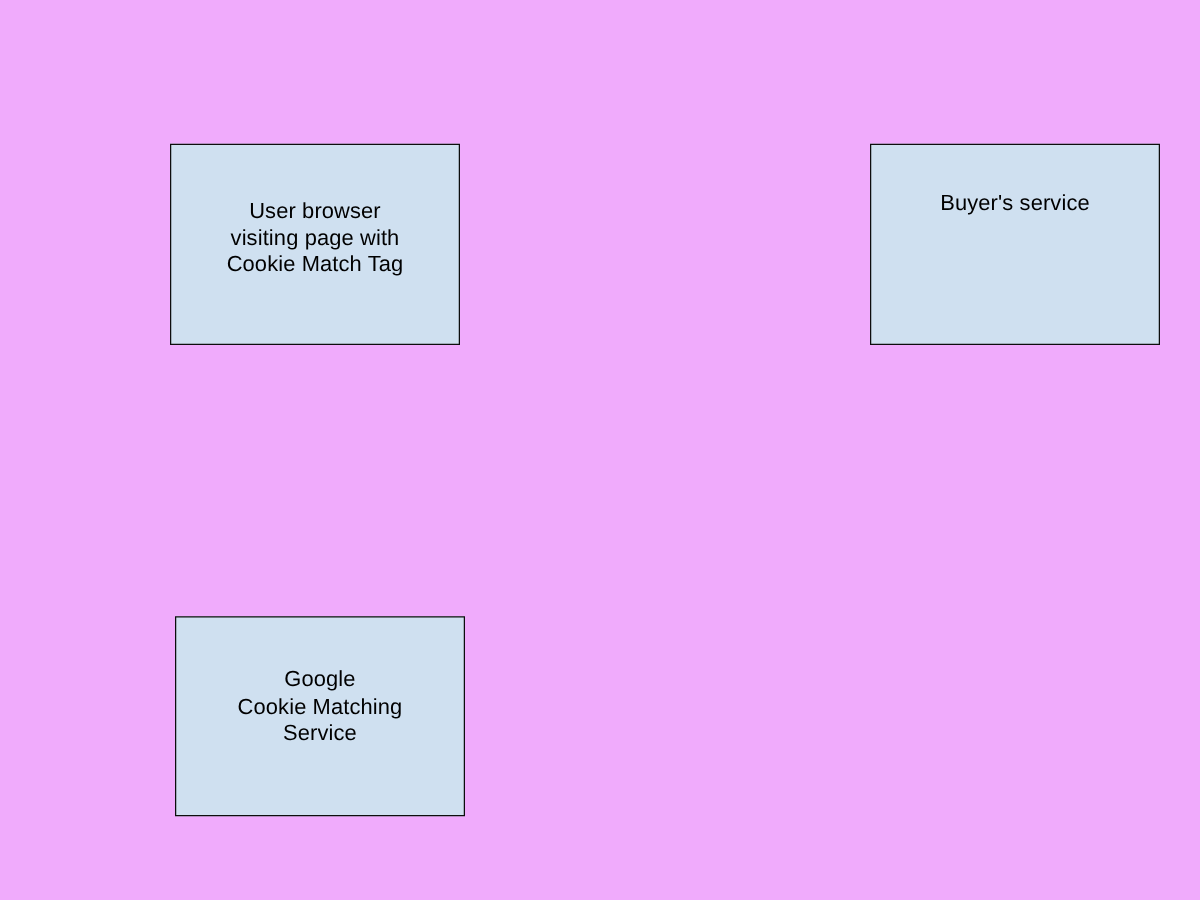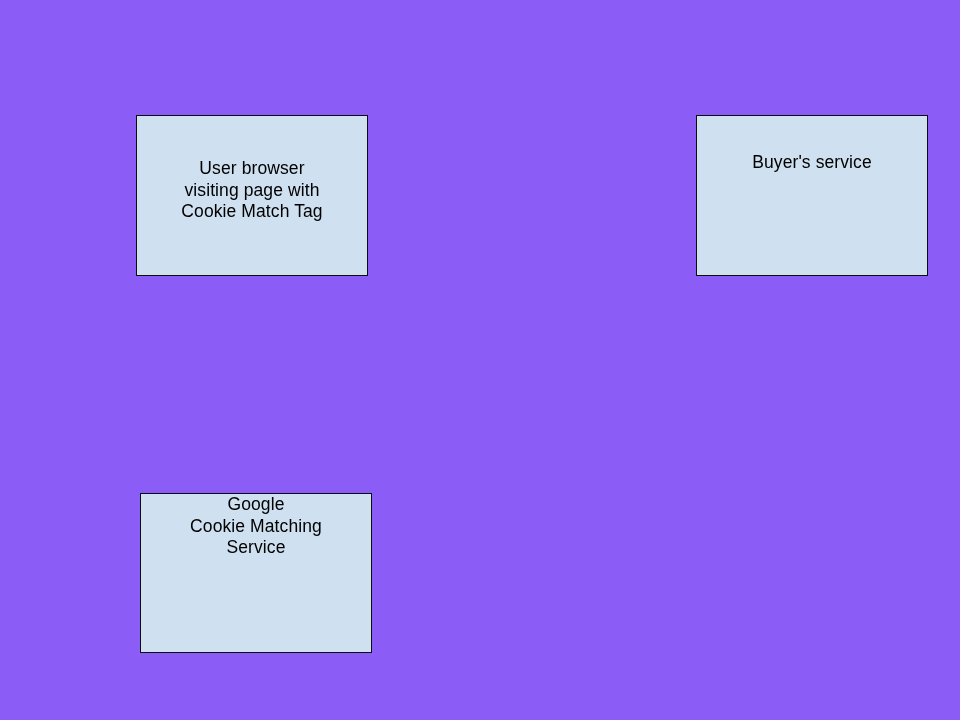--- a/index.html
+++ b/index.html
@@ -7,21 +7,21 @@
     padding: 0;
     background: #000000;
   }
   body {
     font-family: "Liberation Sans", sans-serif;
   }
   #canvas {
     position: relative;
     width: 960px;
     height: 720px;
-    background: #8b5cf6;
+    background: #f0abfc;
     overflow: hidden;
   }
   .node {
     position: absolute;
     box-sizing: border-box;
     background: #cfe0f0;
     border: 1px solid #0d0d0d;
     display: flex;
     justify-content: center;
   }
@@ -51,20 +51,21 @@
   #node-buyers-service .node-label {
     padding-top: 36px;
   }
   #node-google-cookie-matching {
     left: 140px;
     top: 493px;
     width: 232px;
     height: 160px;
   }
   #node-google-cookie-matching .node-label {
+    padding-top: 39px;
   }
 </style>
 </head>
 <body>
 
 <div id="canvas">
 
   <div class="node" id="node-user-browser">
     <span class="node-label">User browser
 visiting page with

